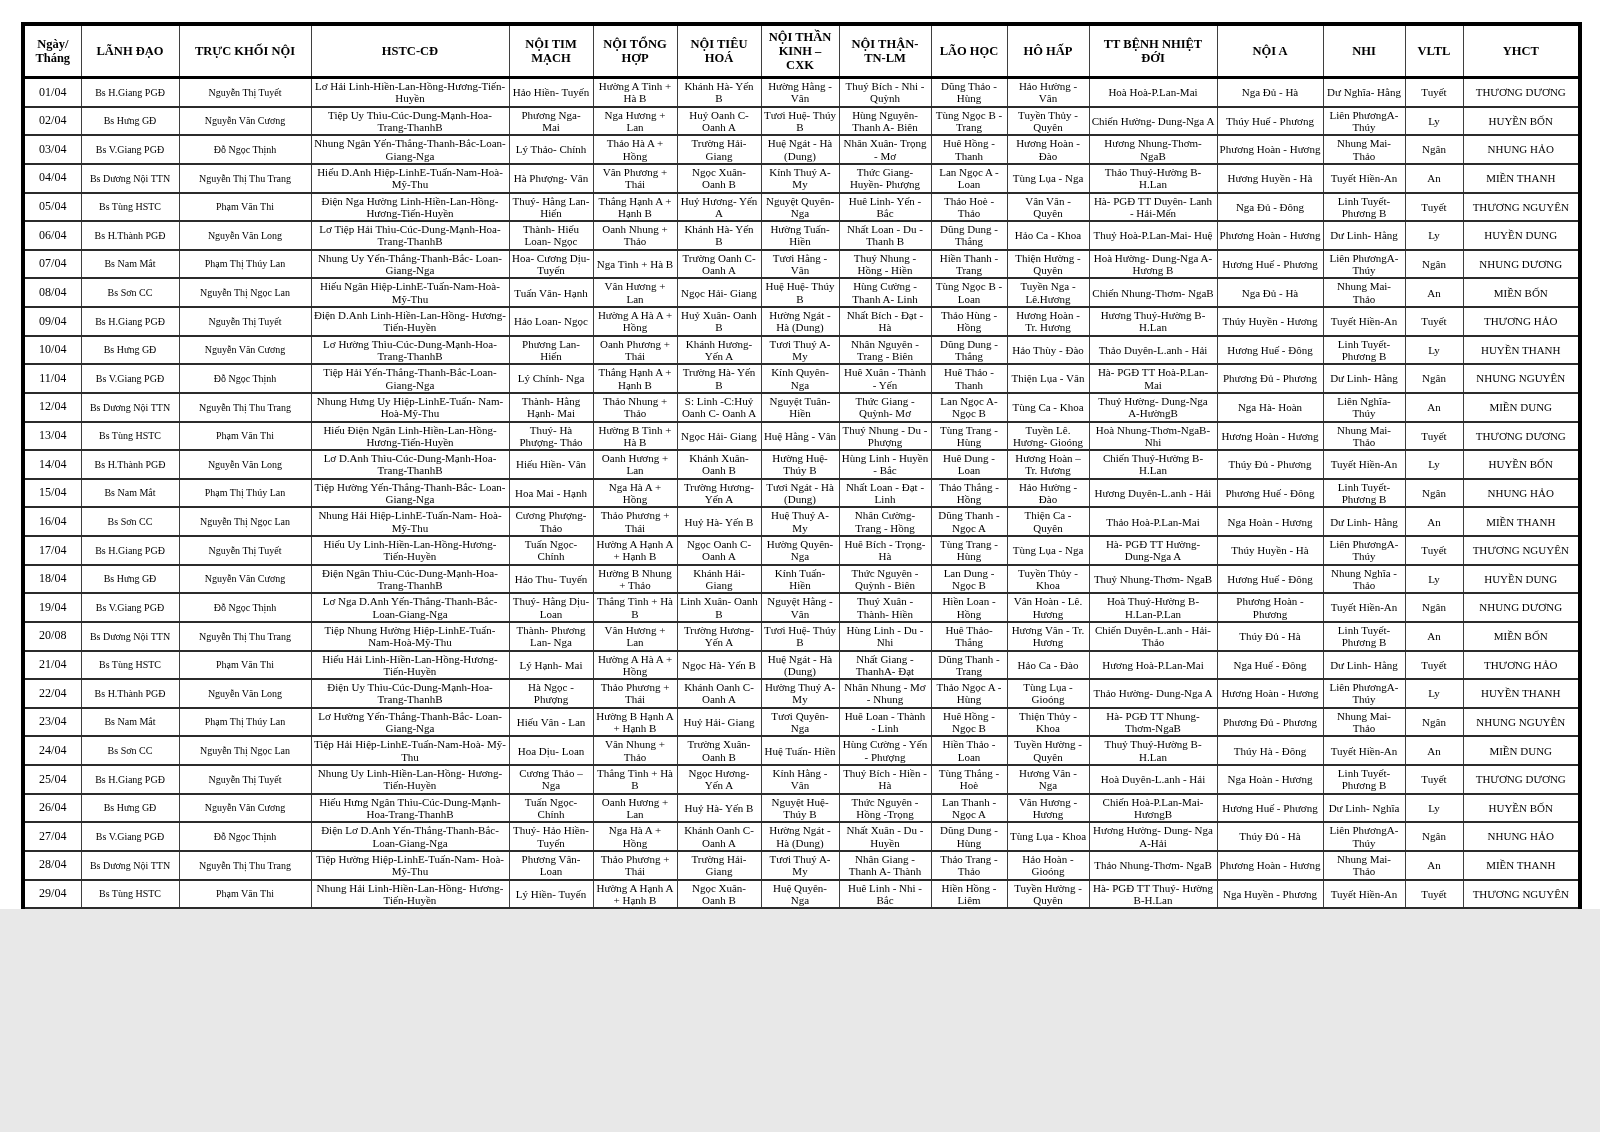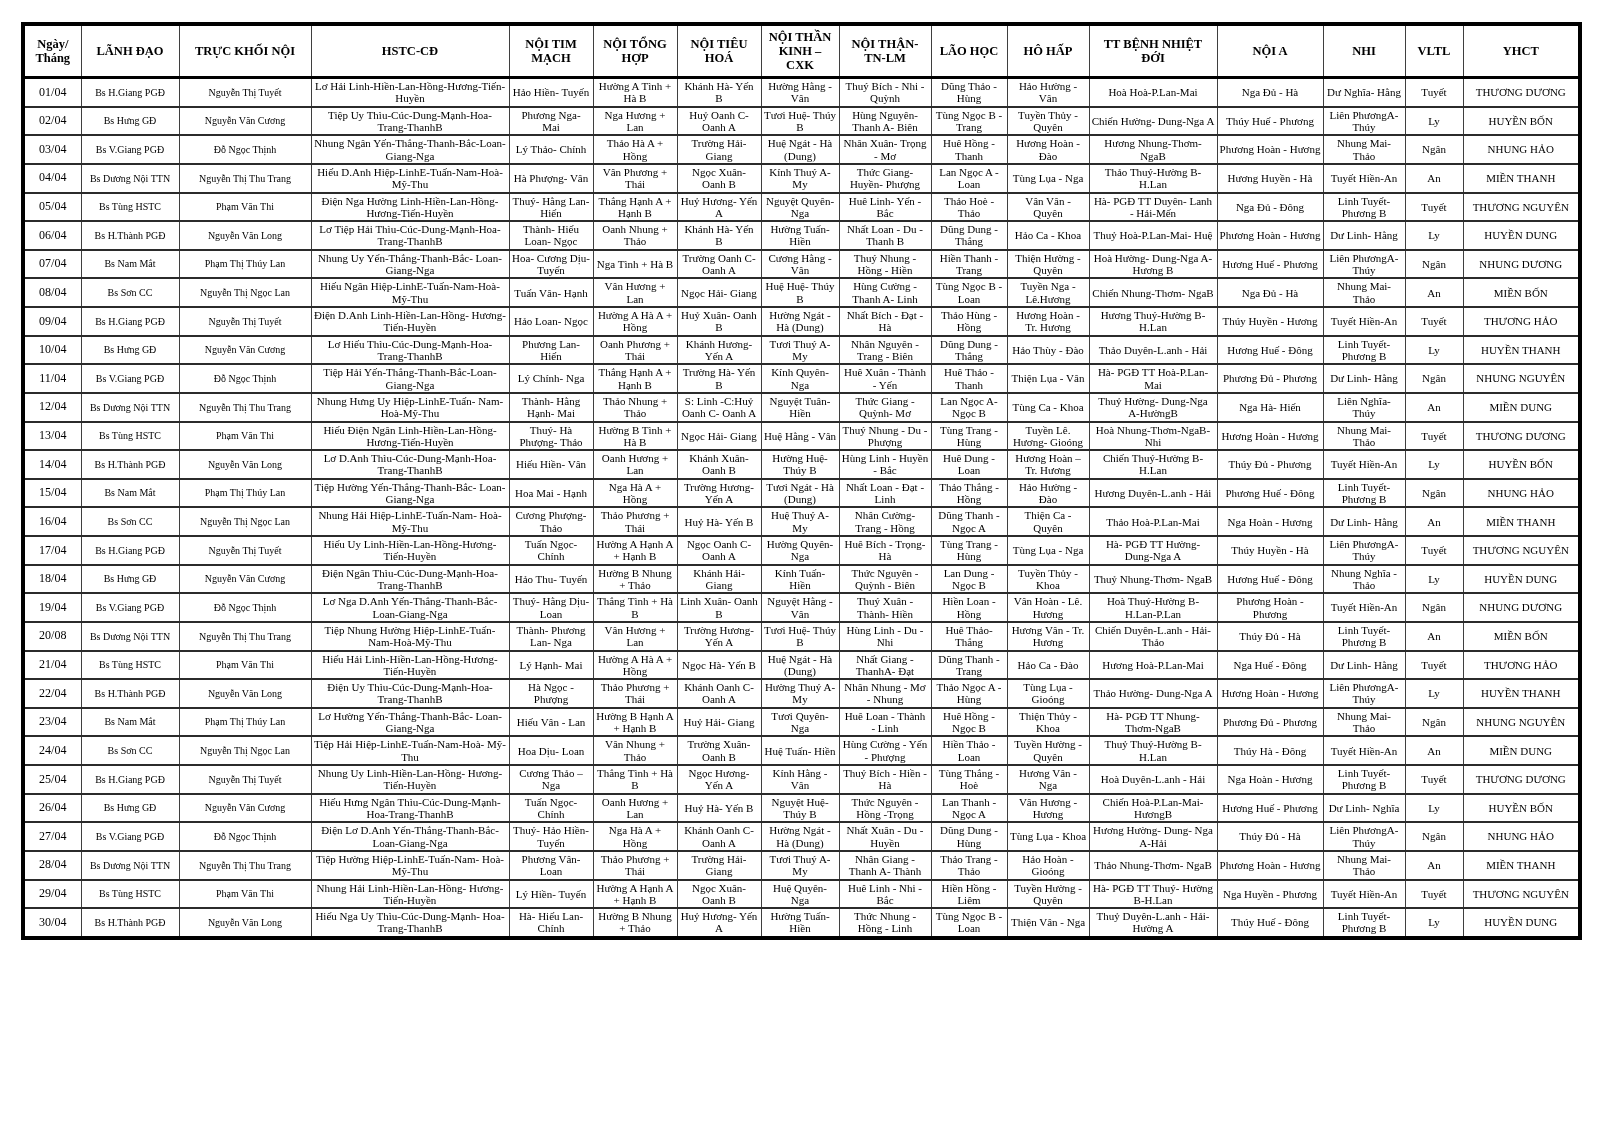--- a/index.html
+++ b/index.html
@@ -1,19 +1,19 @@
 <!DOCTYPE html>
 <html><head>
 <meta charset="utf-8">
 <style>
   html, body { margin: 0; padding: 0; background: #e8e8e8; }
   .sheet {
     position: relative;
     width: 1600px;
-    height: 1132px;
+    height: 909px;
     background: #ffffff;
     overflow: hidden;
     font-family: "Liberation Serif", "DejaVu Serif", serif;
   }
   table.roster {
     position: absolute;
     top: 22px;
     left: 21px;
     width: 1557px;
     border-collapse: collapse;
@@ -195,21 +195,21 @@
           <td class="c-yhct">HUYỀN DUNG</td>
         </tr>
         <tr>
           <td class="c-date">07/04</td>
           <td class="c-lanh_dao">Bs Nam Mắt</td>
           <td class="c-truc_khoi_noi">Phạm Thị Thúy Lan</td>
           <td class="c-hstc">Nhung  Uy Yến-Thắng-Thanh-Bắc- Loan-Giang-Nga</td>
           <td class="c-tim_mach">Hoa- Cương Dịu- Tuyến</td>
           <td class="c-tong_hop">Nga Tình + Hà B</td>
           <td class="c-tieu_hoa">Trường Oanh C- Oanh A</td>
-          <td class="c-than_kinh">Cương Hằng - Vân</td>
+          <td class="c-than_kinh">Tươi Hằng - Vân</td>
           <td class="c-than_tn_lm">Thuý  Nhung - Hồng - Hiền</td>
           <td class="c-lao_hoc">Hiền Thanh - Trang</td>
           <td class="c-ho_hap">Thiện Hường - Quyên</td>
           <td class="c-tt_benh">Hoà Hường- Dung-Nga A-Hương B</td>
           <td class="c-noi_a">Hương Huế - Phương</td>
           <td class="c-nhi">Liên PhươngA- Thúy</td>
           <td class="c-vltl">Ngân</td>
           <td class="c-yhct">NHUNG DƯƠNG</td>
         </tr>
         <tr>
@@ -245,21 +245,21 @@
           <td class="c-tt_benh">Hương Thuý-Hường B- H.Lan</td>
           <td class="c-noi_a">Thúy Huyền - Hương</td>
           <td class="c-nhi">Tuyết Hiền-An</td>
           <td class="c-vltl">Tuyết</td>
           <td class="c-yhct">THƯƠNG HẢO</td>
         </tr>
         <tr>
           <td class="c-date">10/04</td>
           <td class="c-lanh_dao">Bs Hưng GĐ</td>
           <td class="c-truc_khoi_noi">Nguyễn Văn Cương</td>
-          <td class="c-hstc">Lơ  Hiếu Thìu-Cúc-Dung-Mạnh-Hoa- Trang-ThanhB</td>
+          <td class="c-hstc">Lơ  Hường Thìu-Cúc-Dung-Mạnh-Hoa- Trang-ThanhB</td>
           <td class="c-tim_mach">Phương Lan- Hiến</td>
           <td class="c-tong_hop">Oanh Phương + Thái</td>
           <td class="c-tieu_hoa">Khánh Hương- Yến A</td>
           <td class="c-than_kinh">Tươi Thuý A- My</td>
           <td class="c-than_tn_lm">Nhân  Nguyên - Trang - Biên</td>
           <td class="c-lao_hoc">Dũng Dung - Thắng</td>
           <td class="c-ho_hap">Hảo Thùy - Đào</td>
           <td class="c-tt_benh">Thảo Duyên-L.anh - Hải</td>
           <td class="c-noi_a">Hương Huế - Đông</td>
           <td class="c-nhi">Linh Tuyết- Phương B</td>
@@ -290,21 +290,21 @@
           <td class="c-truc_khoi_noi">Nguyễn Thị Thu Trang</td>
           <td class="c-hstc">Nhung Hưng Uy Hiệp-LinhE-Tuấn- Nam-Hoà-Mỹ-Thu</td>
           <td class="c-tim_mach">Thành- Hằng Hạnh- Mai</td>
           <td class="c-tong_hop">Thảo Nhung + Thảo</td>
           <td class="c-tieu_hoa">S: Linh -C:Huỷ Oanh C- Oanh A</td>
           <td class="c-than_kinh">Nguyệt Tuân- Hiền</td>
           <td class="c-than_tn_lm">Thức Giang - Quỳnh- Mơ</td>
           <td class="c-lao_hoc">Lan Ngọc A- Ngọc B</td>
           <td class="c-ho_hap">Tùng Ca - Khoa</td>
           <td class="c-tt_benh">Thuỷ Hường- Dung-Nga A-HườngB</td>
-          <td class="c-noi_a">Nga Hà- Hiến</td>
+          <td class="c-noi_a">Nga Hà- Hoàn</td>
           <td class="c-nhi">Liên Nghĩa- Thúy</td>
           <td class="c-vltl">An</td>
           <td class="c-yhct">MIỀN DUNG</td>
         </tr>
         <tr>
           <td class="c-date">13/04</td>
           <td class="c-lanh_dao">Bs Tùng HSTC</td>
           <td class="c-truc_khoi_noi">Phạm Văn Thi</td>
           <td class="c-hstc">Hiếu Điện Ngân Linh-Hiền-Lan-Hồng- Hương-Tiến-Huyền</td>
           <td class="c-tim_mach">Thuý- Hà Phượng- Thảo</td>

